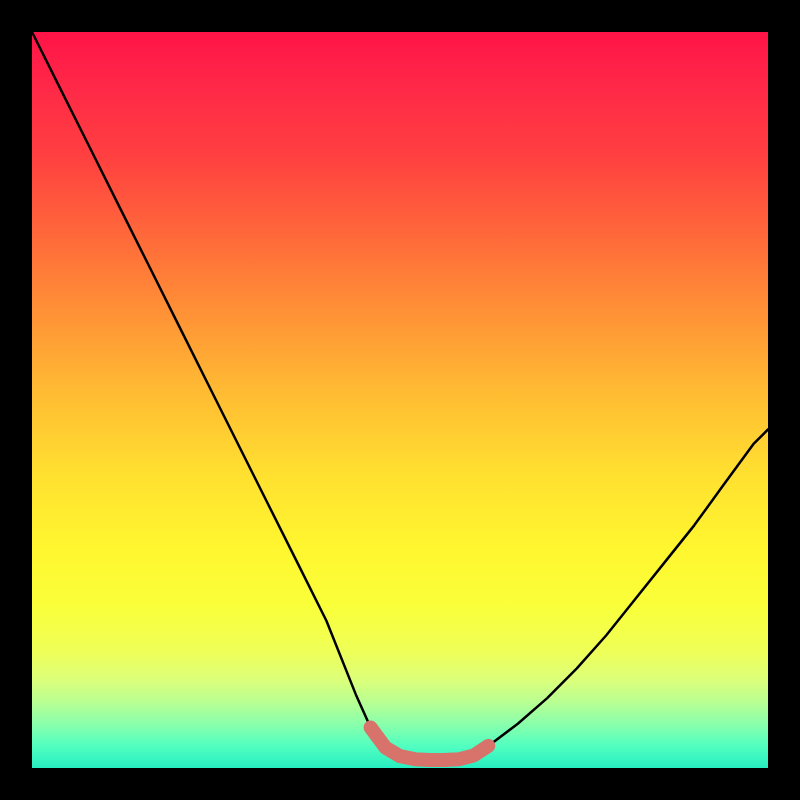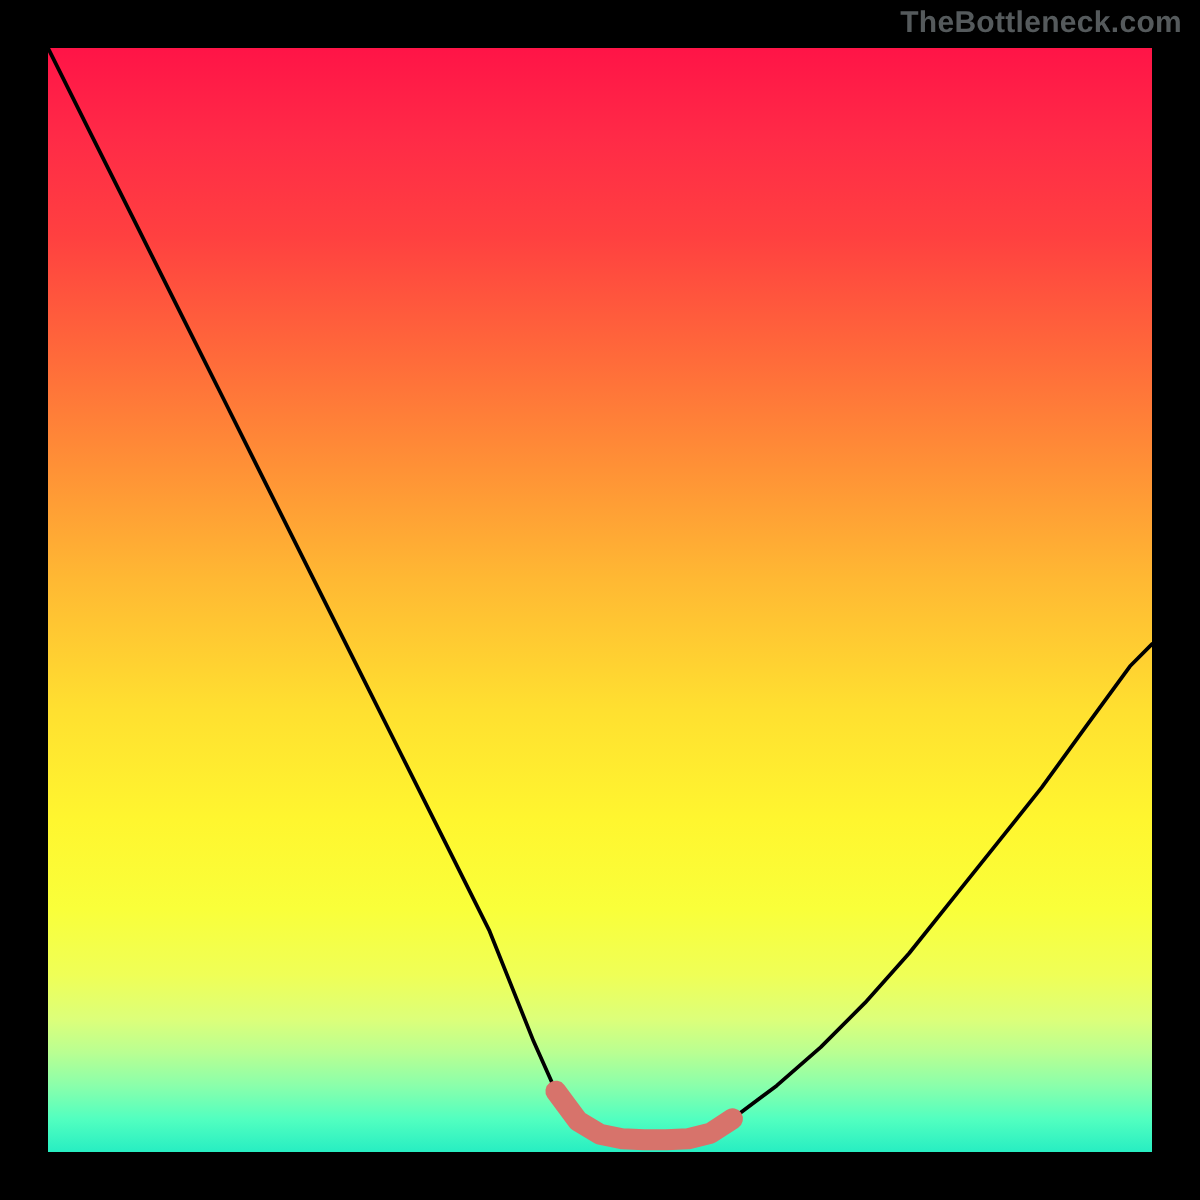--- a/index.html
+++ b/index.html
@@ -72,20 +72,19 @@
   svg.curve .band {
     fill: none;
     stroke-linecap: round;
     stroke-linejoin: round;
   }
 </style>
 </head>
 <body>
 
 <div class="frame">
-  <div class="watermark">TheBottleneck.com</div>
   <div class="plot-area">
     <svg class="curve" viewBox="0 0 736 736">
       <path class="line" d="M0.0 0.0 L29.4 58.9 L58.9 117.8 L88.3 176.6 L117.8 235.5 L147.2 294.4 L176.6 353.3 L206.1 412.2 L235.5 471.0 L265.0 529.9 L294.4 588.8 L323.8 662.4 L338.6 695.5 L353.3 715.4 L368.0 724.2 L382.7 727.2 L397.4 727.9 L412.2 727.9 L426.9 727.2 L441.6 723.5 L456.3 713.9 L485.8 691.8 L515.2 666.1 L544.6 636.6 L574.1 603.5 L603.5 566.7 L633.0 529.9 L662.4 493.1 L691.8 452.6 L721.3 412.2 L736.0 397.4"></path>
       <path class="band" stroke-width="14" d="M338.6 695.5 L353.3 715.4 L368.0 724.2 L382.7 727.2 L397.4 727.9 L412.2 727.9 L426.9 727.2 L441.6 723.5 L456.3 713.9" stroke="#d7736b"></path>
     </svg>
   </div>
 </div>
 
 </body></html>

